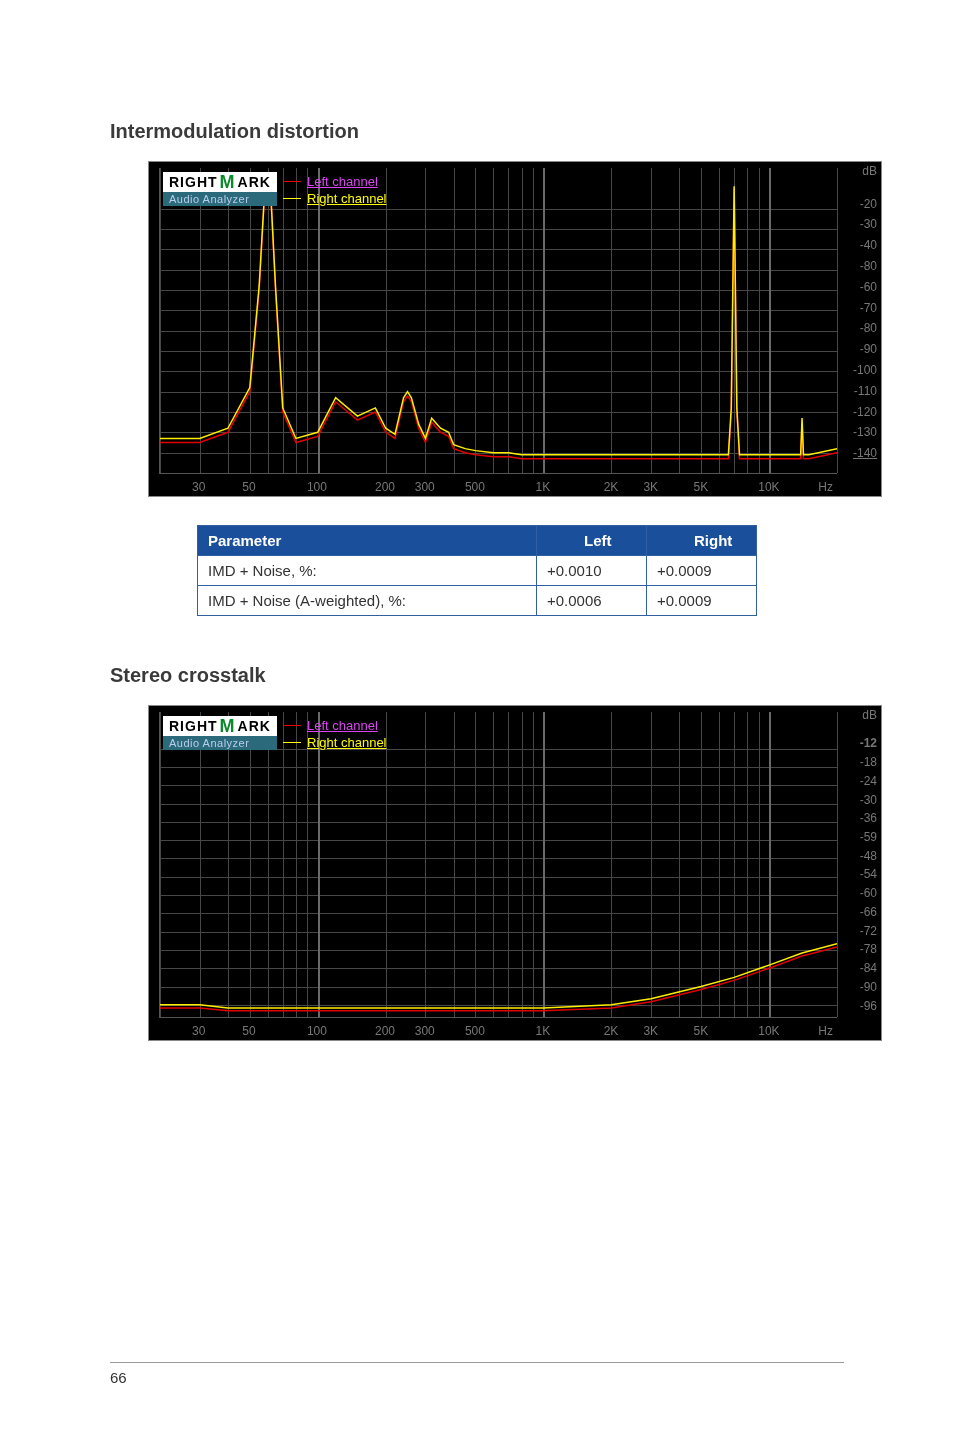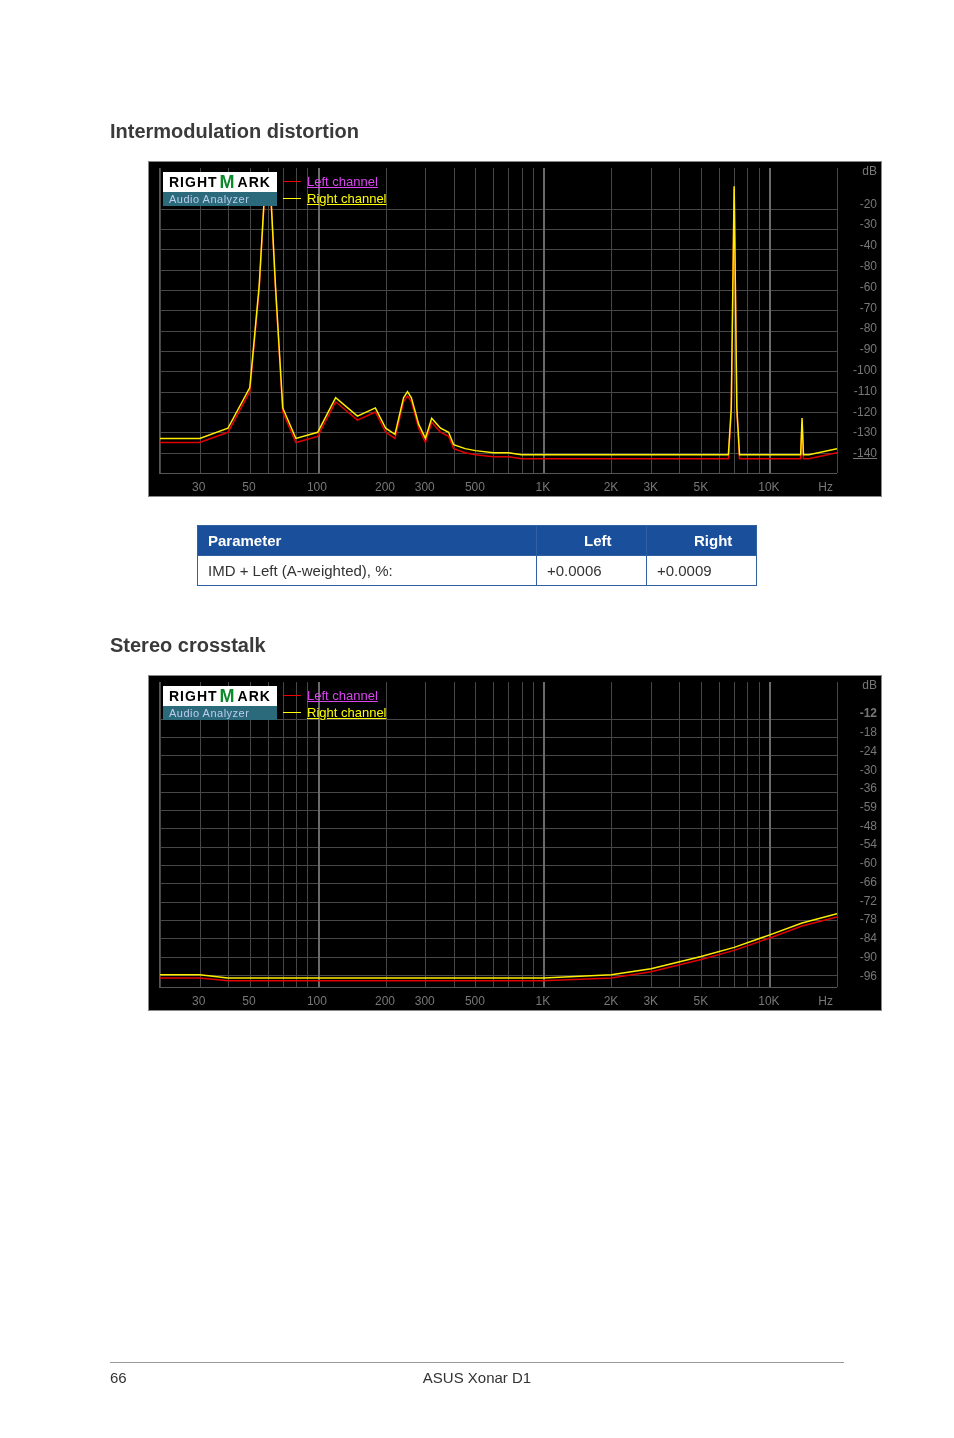--- a/index.html
+++ b/index.html
@@ -273,21 +273,26 @@
 <table class="param-table">
   <thead>
     <tr>
       <th>Parameter</th>
       <th class="val">Left</th>
       <th class="val">Right</th>
     </tr>
   </thead>
   <tbody>
     <tr>
-      <td>IMD + Left (A-weighted), %:</td>
+      <td>IMD + Noise, %:</td>
+      <td>+0.0010</td>
+      <td>+0.0009</td>
+    </tr>
+    <tr>
+      <td>IMD + Noise (A-weighted), %:</td>
       <td>+0.0006</td>
       <td>+0.0009</td>
     </tr>
   </tbody>
 </table>
 
 <div class="section-title">Stereo crosstalk</div>
 
 <div class="chart-wrap">
   <div class="chart" id="chart-xtalk" style="height:336px;">
@@ -388,15 +393,14 @@
       <div class="row">
           <span class="sw right"></span>
           <span class="lbl right">Right channel</span>
         </div>
     </div>
   </div>
 </div>
 
 <div class="footer">
   <div class="pn">66</div>
-  <div class="ft">ASUS Xonar D1</div>
   <div style="width:120px"></div>
 </div>
 
 </body></html>

